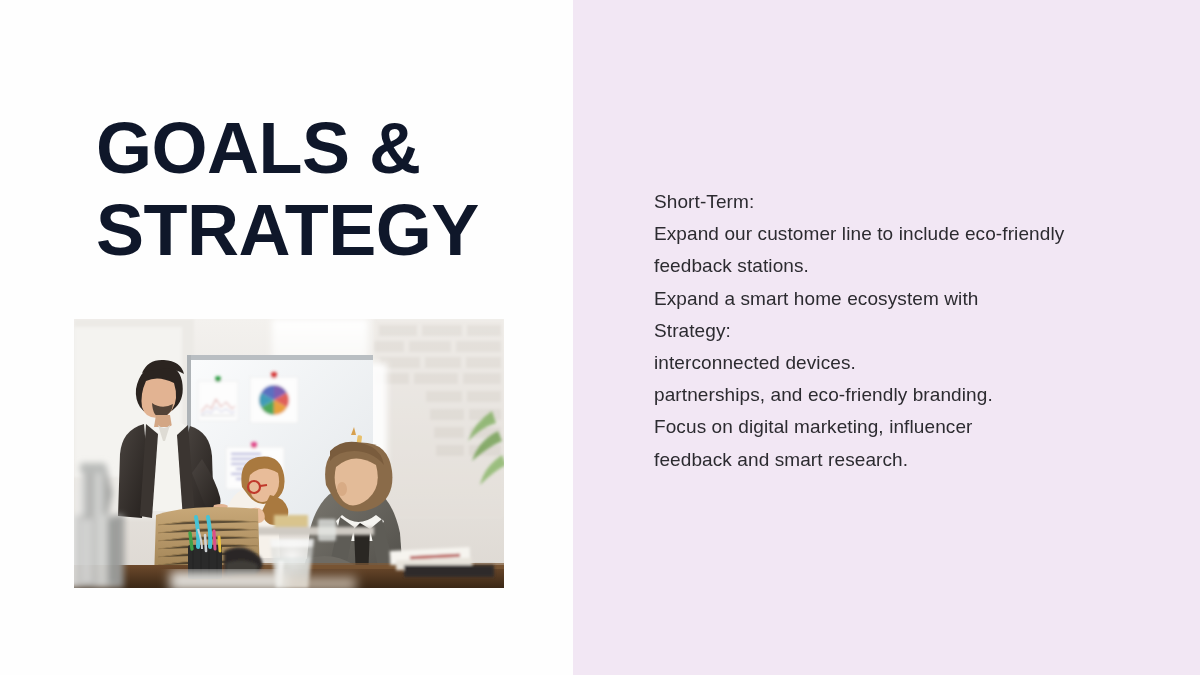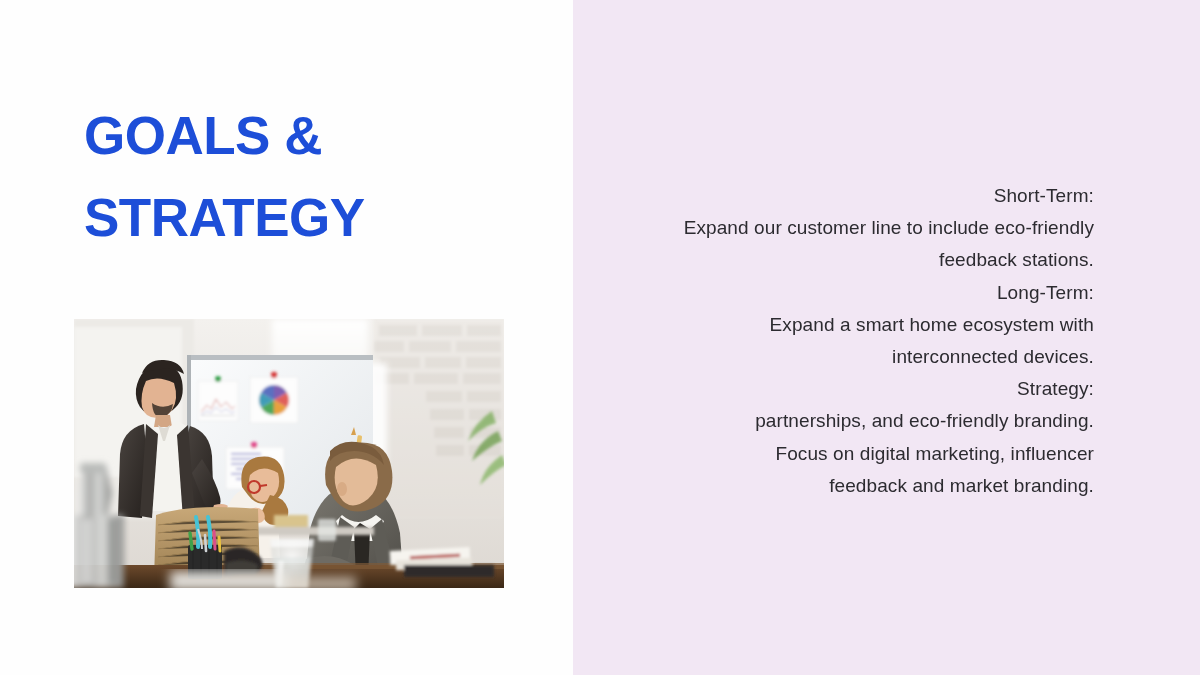--- a/index.html
+++ b/index.html
@@ -33,26 +33,26 @@
 
   
   #title-block {
     position: absolute;
     left: 84px;
     top: 95px;
     width: 470px;
   }
   #slide-title {
     font-family: "Liberation Sans", sans-serif;
-    font-size: 53px;
+    font-size: 72px;
     line-height: 82px;
     font-weight: 700;
     letter-spacing: -0.5px;
-    color: #1d4ed8;
-    margin: 0;
+    color: #0f172a;
+    margin: 12px;
     white-space: pre-line;
   }
 
   
   #photo {
     position: absolute;
     left: 74px;
     top: 319px;
     width: 430px;
     height: 269px;
@@ -62,23 +62,22 @@
   #photo svg {
     display: block;
     width: 430px;
     height: 269px;
   }
 
   
   #text-column {
     position: absolute;
     left: 654px;
-    top: 180px;
+    top: 186px;
     width: 440px;
-    text-align: right;
   }
   .body-line {
     font-family: "Liberation Sans", sans-serif;
     font-size: 19px;
     line-height: 32.2px;
     color: #2C2B30;
     letter-spacing: 0.1px;
     white-space: pre;
   }
 </style>
@@ -360,22 +359,21 @@
         <rect x="96" y="252" width="116" height="20" fill="#f0eeea" opacity="0.9"></rect>
         <rect x="212" y="258" width="70" height="14" fill="#e9ded0" opacity="0.7"></rect>
       </g>
     </svg>
   </div>
 
   <div id="text-column">
     <div class="body-line">Short-Term:</div>
     <div class="body-line">Expand our customer line to include eco-friendly</div>
     <div class="body-line">feedback stations.</div>
-    <div class="body-line">Long-Term:</div>
     <div class="body-line">Expand a smart home ecosystem with</div>
+    <div class="body-line">Strategy:</div>
     <div class="body-line">interconnected devices.</div>
-    <div class="body-line">Strategy:</div>
     <div class="body-line">partnerships, and eco-friendly branding.</div>
     <div class="body-line">Focus on digital marketing, influencer</div>
-    <div class="body-line">feedback and market branding.</div>
+    <div class="body-line">feedback and smart research.</div>
   </div>
 
 </div>
 
 </body></html>

